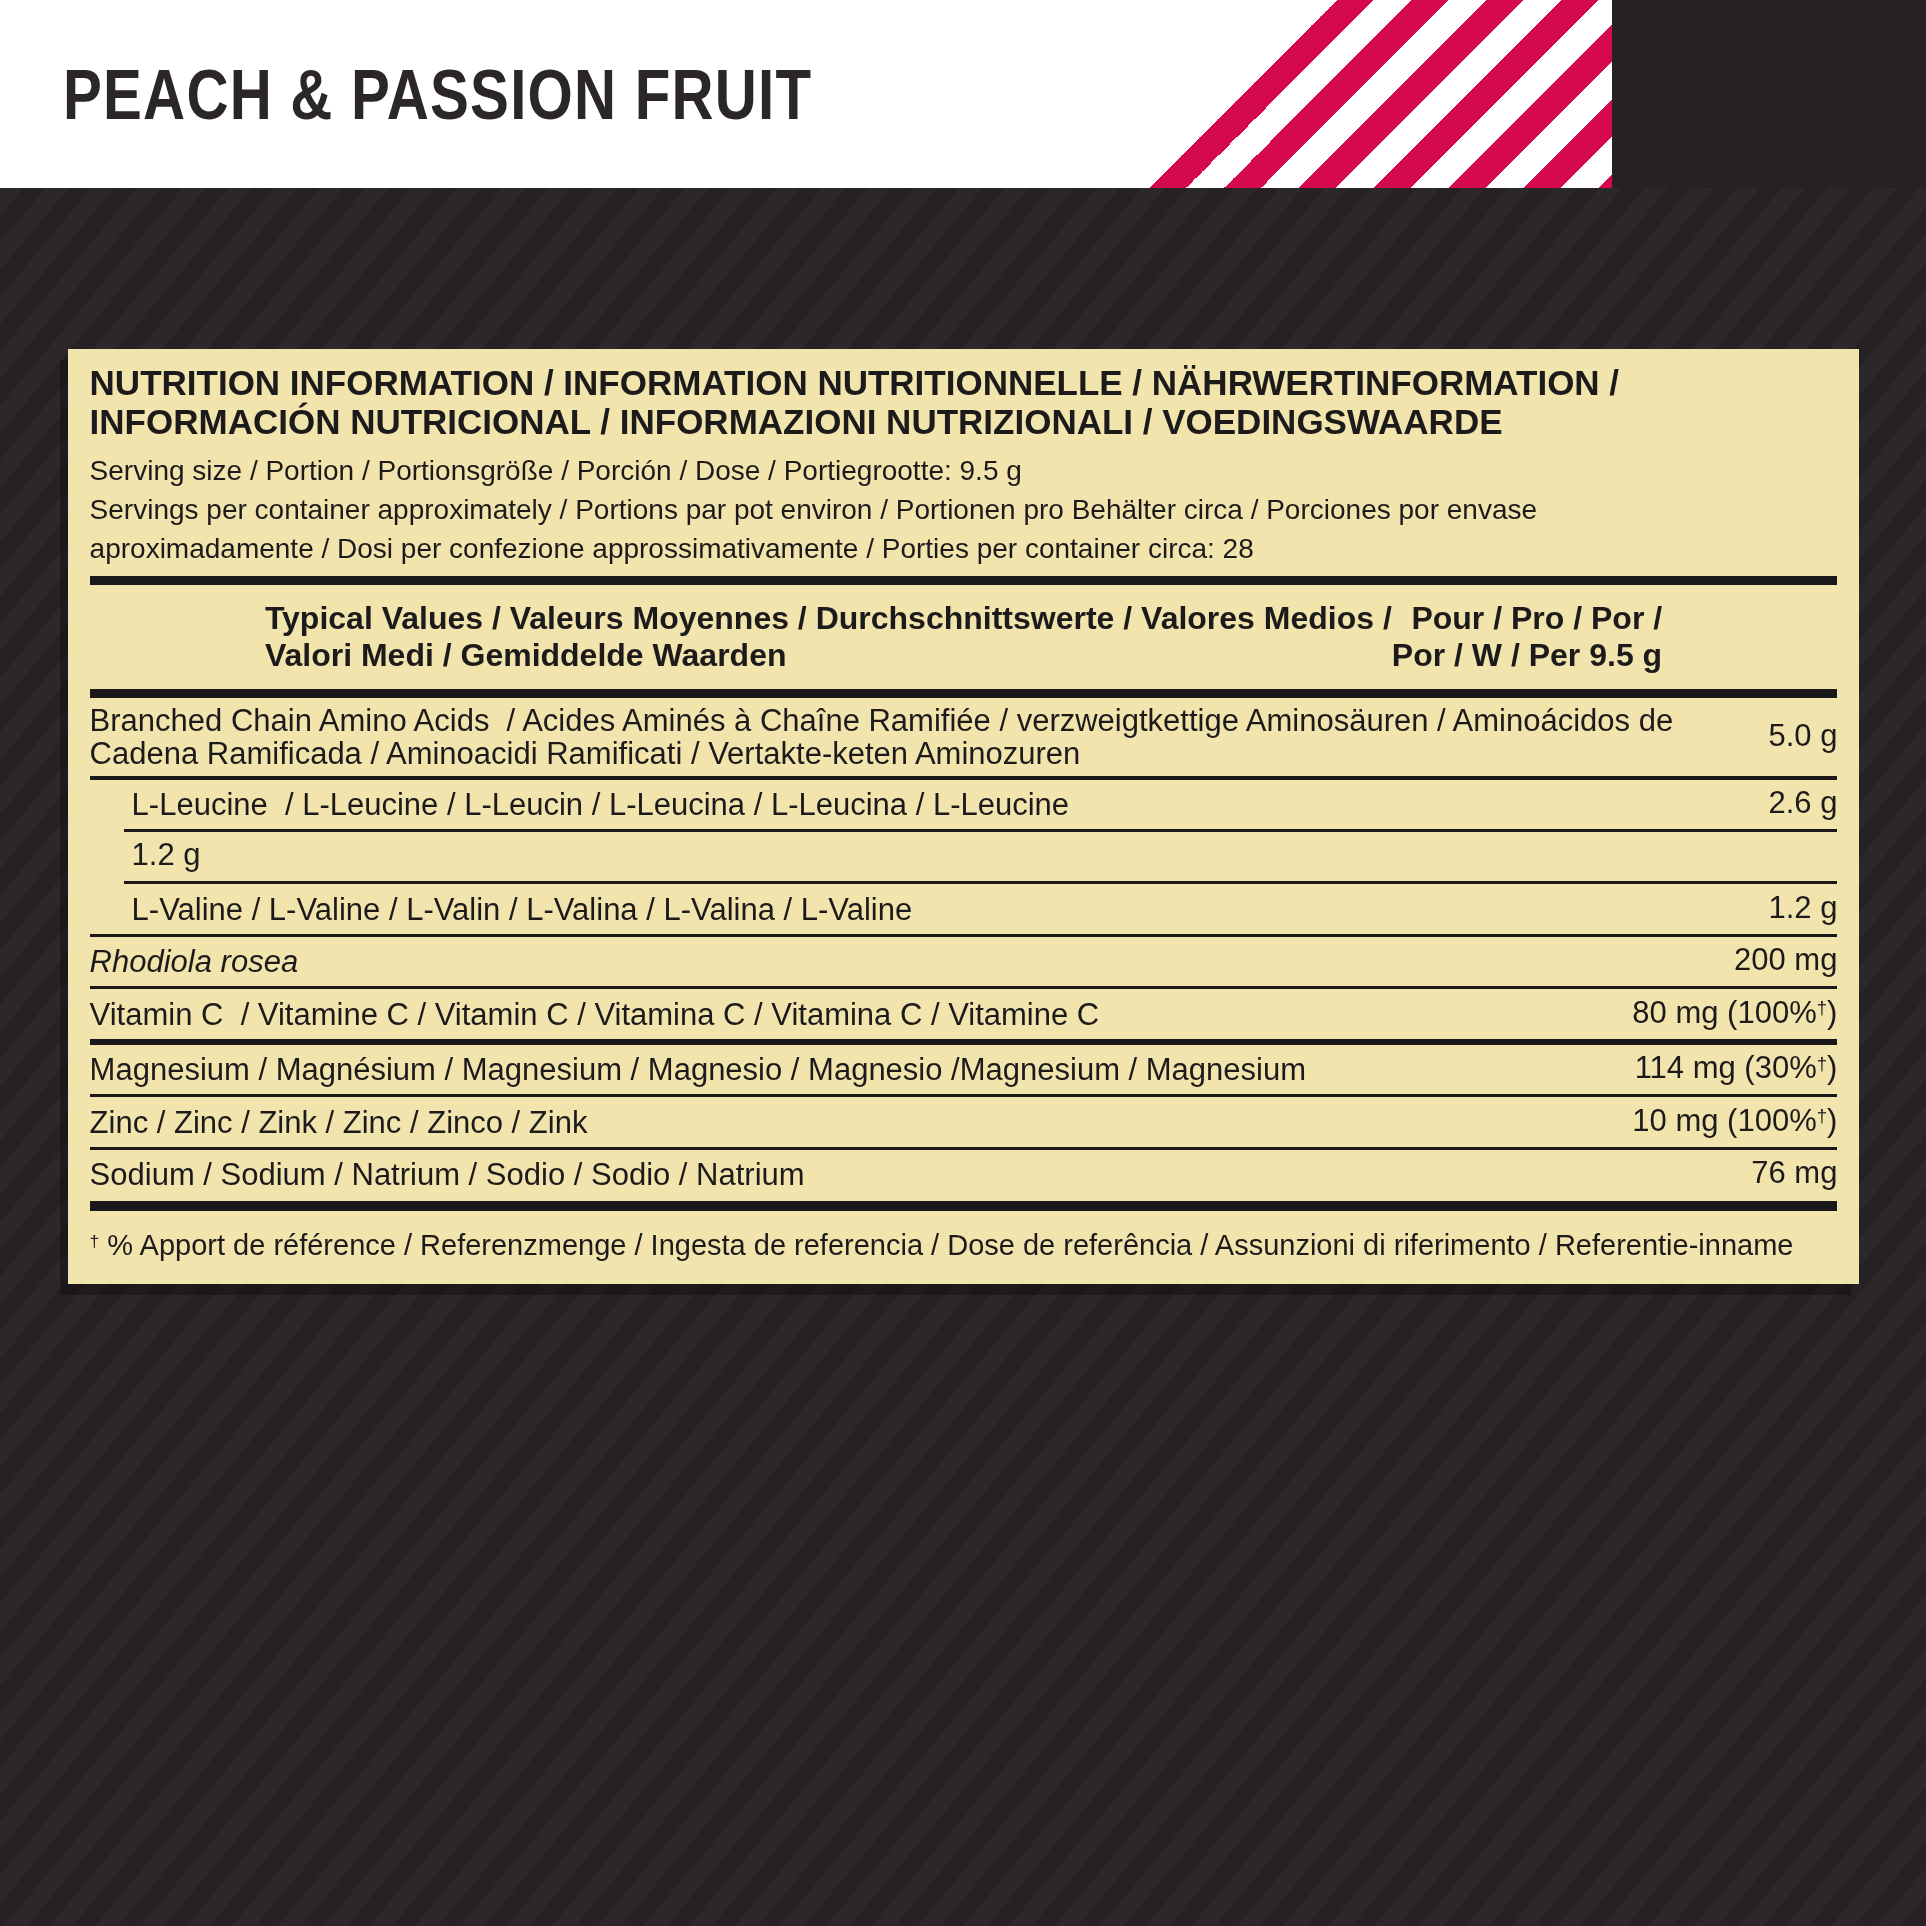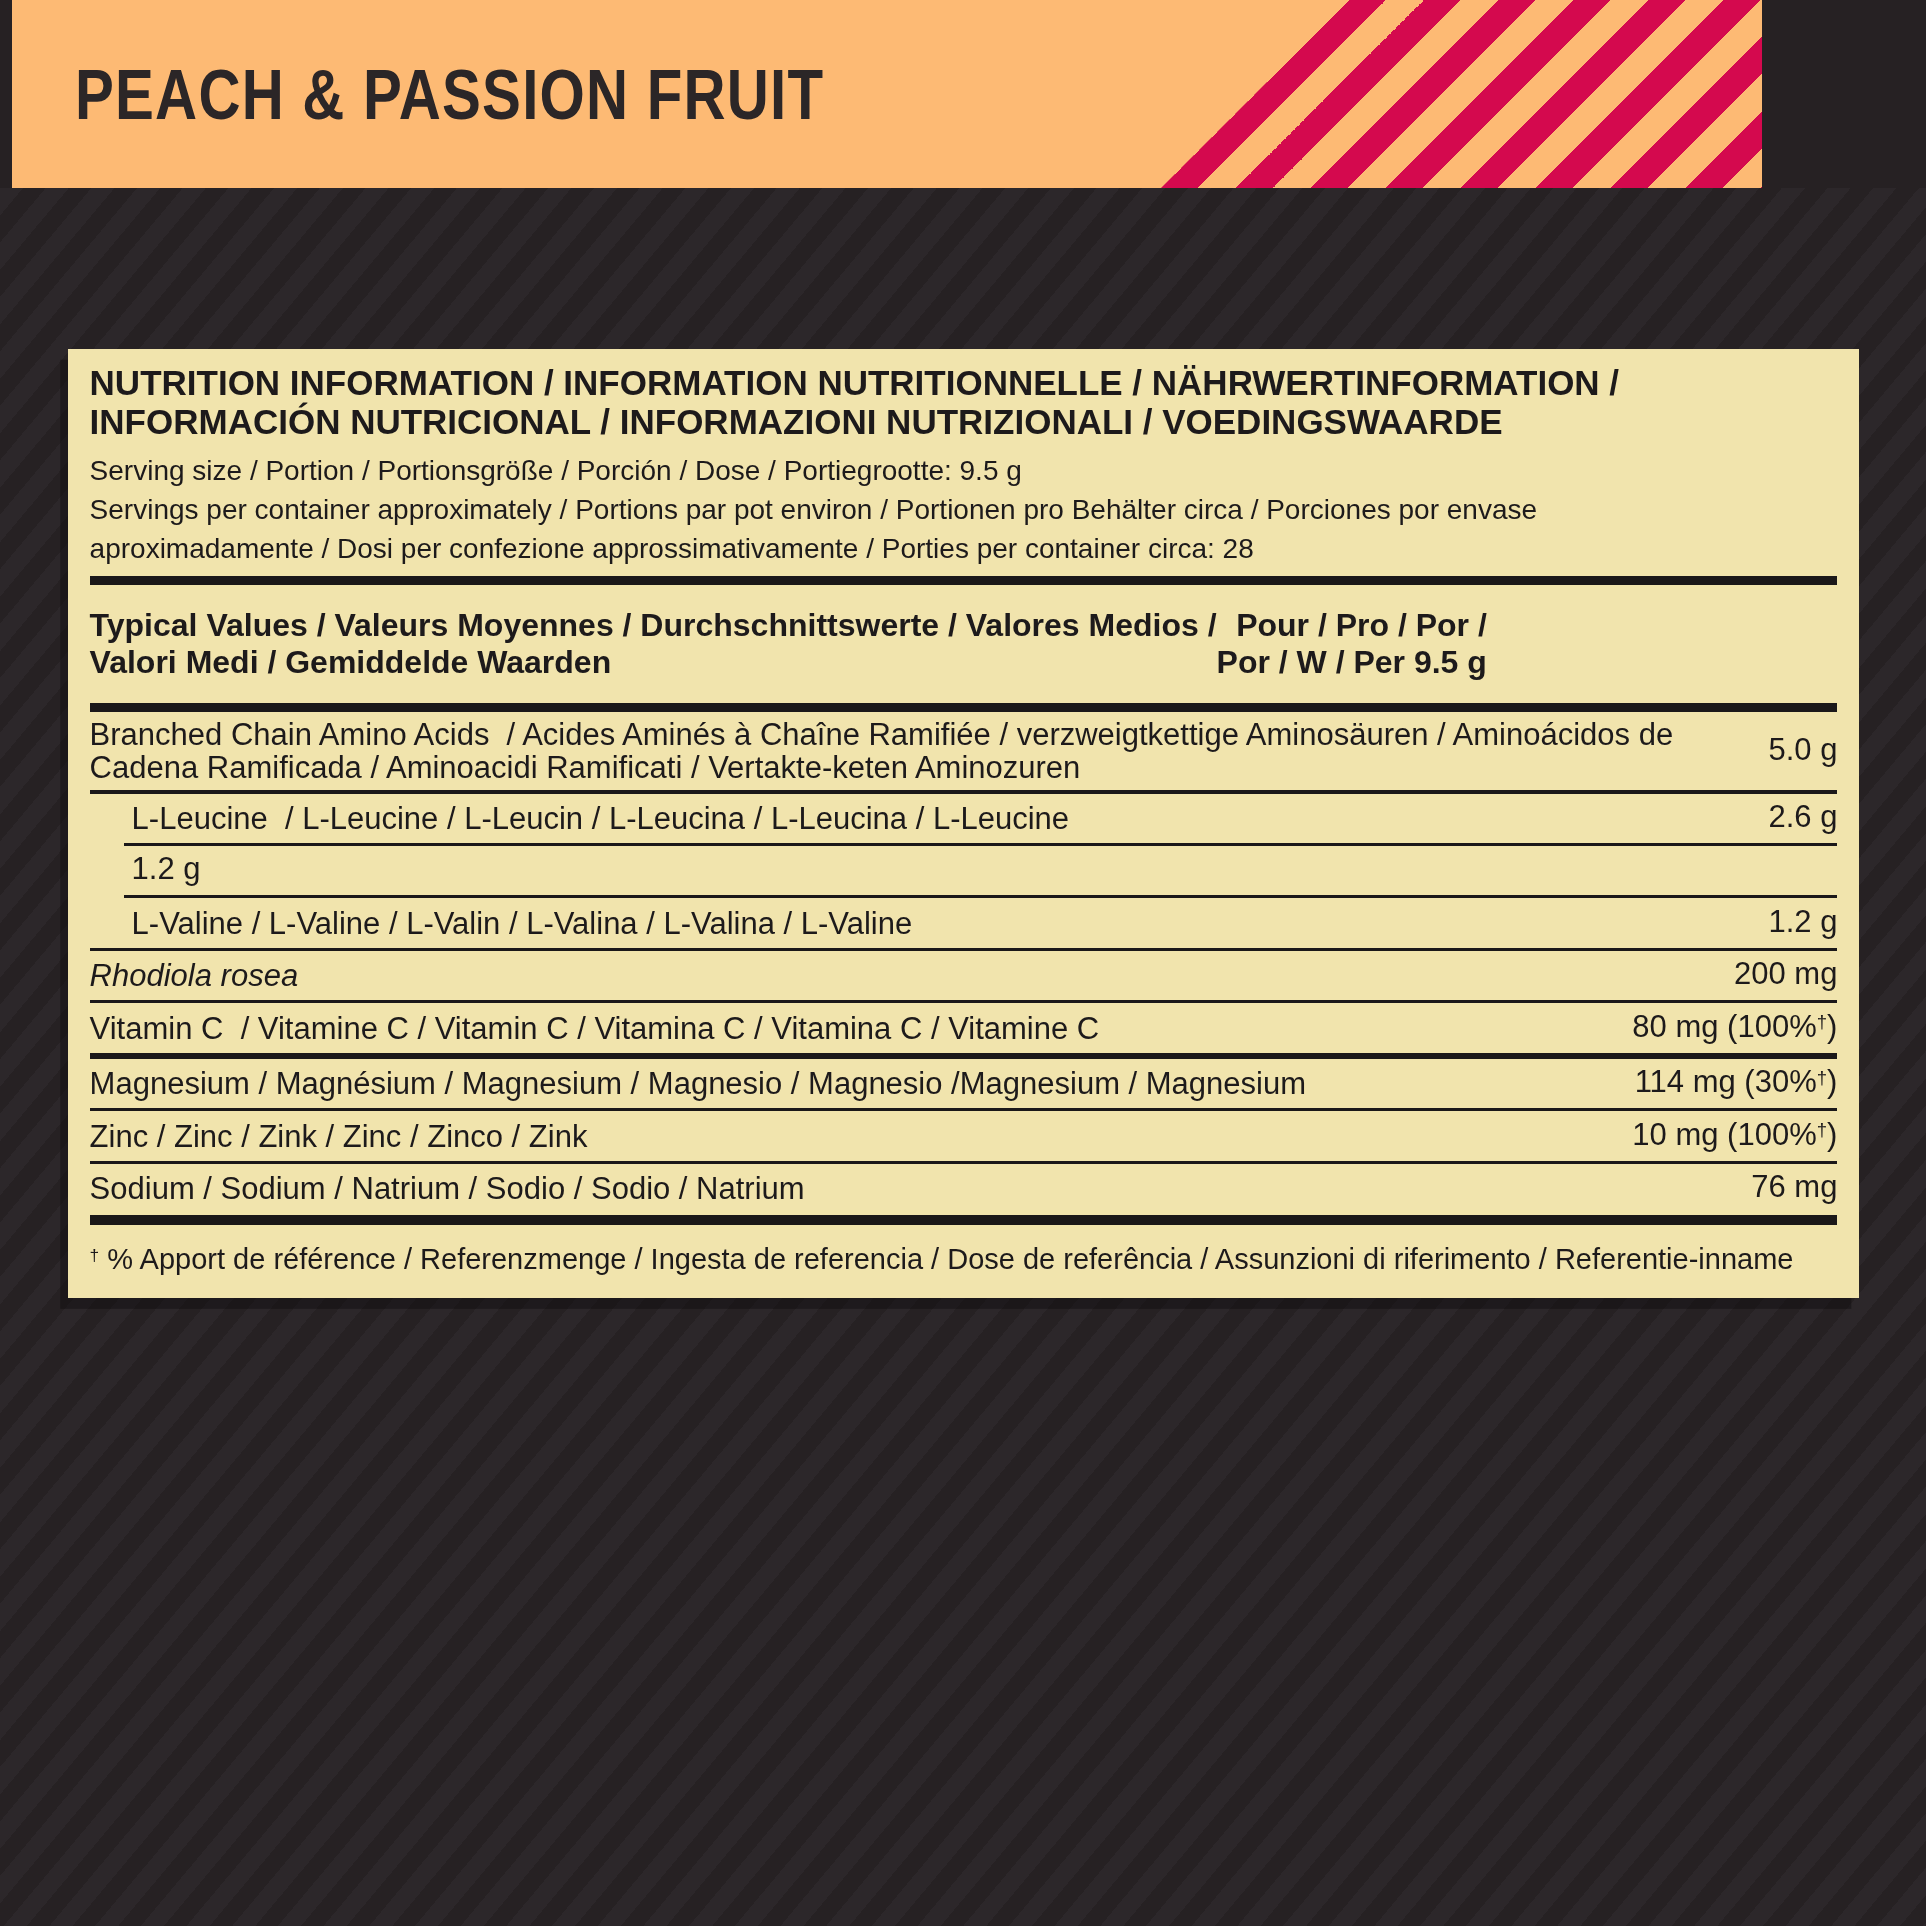--- a/index.html
+++ b/index.html
@@ -3,22 +3,22 @@
 <meta charset="utf-8">
 <style>
   html,body{margin:0;padding:0;}
   body{
     width:1926px;height:1926px;overflow:hidden;position:relative;
     font-family:"Liberation Sans", sans-serif;
     background:#262123;
   }
   
   .band-top{
-    position:relative;width:1750px;height:188px;
-    background:#fdba74;overflow:hidden;margin-left:12px;
+    position:relative;width:1612px;height:188px;
+    background:#ffffff;overflow:hidden;
   }
   .flavor-title{
     position:absolute;left:63px;top:50%;
     transform:translateY(-50%) scaleX(0.82);
     transform-origin:left center;
     font-size:71px;font-weight:700;letter-spacing:1.5px;
     color:#2B2627;white-space:nowrap;
   }
   .pink-stripes{
     position:absolute;top:0;left:1337px;width:1156px;height:100%;
@@ -51,22 +51,22 @@
   .serving{
     font-size:28px;line-height:39px;margin-top:10px;
   }
   .bar{background:#1B1819;}
   .bar-1{height:9.2px;margin-top:7.7px;}
   .bar-2{height:9.2px;}
   .bar-bottom{height:10px;margin-top:1.5px;}
   .hr{height:3.1px;background:#1B1819;}
   .hr.ind{margin-left:34px;}
   .col-row{
-    display:flex;justify-content:flex-start;align-items:flex-start;
-    padding:22px 0;font-weight:700;font-size:32px;line-height:37px;
+    display:flex;justify-content:center;align-items:flex-start;
+    padding:15px 0;font-weight:700;font-size:32px;line-height:37px;
   }
   .col-row .right{text-align:right;white-space:pre-line;}
   .row{display:flex;align-items:center;padding:6.2px 0;font-size:31px;line-height:33px;gap:20px;}
   .row .lbl{flex:1 1 auto;padding-right:39px;white-space:pre-wrap;}
   .row .lbl.italic{font-style:italic;}
   .row.ind{padding-left:42px;align-items:center;}
   .row .val{white-space:nowrap;text-align:right;}
   .sup{position:relative;top:-0.45em;font-size:60%;}
   .footnote{padding-top:17px;font-size:29px;line-height:34px;}
 </style>

